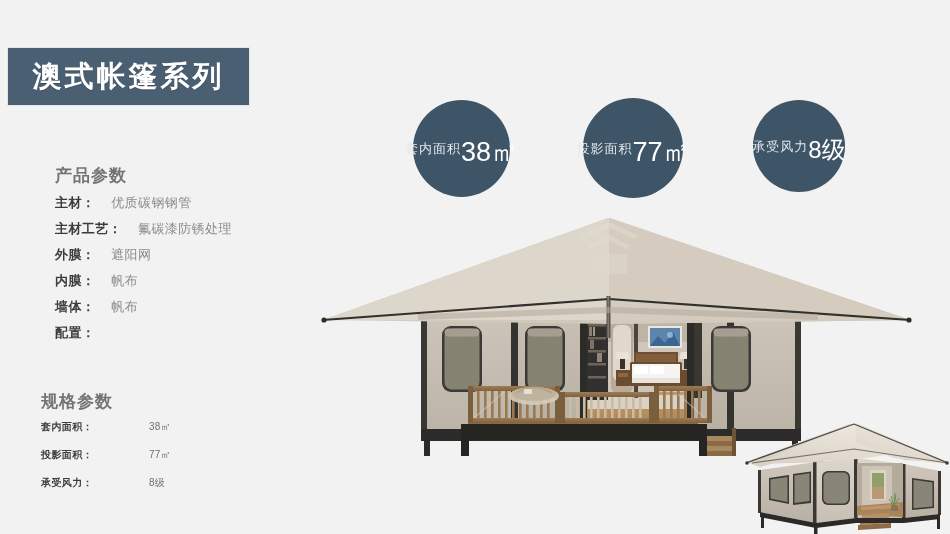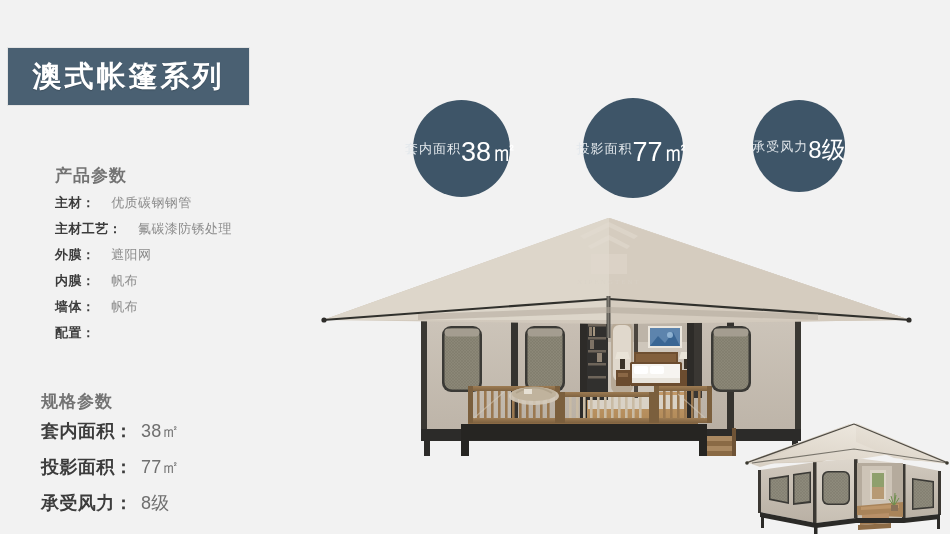--- a/index.html
+++ b/index.html
@@ -86,24 +86,25 @@
   .spec-wrap {
     position: absolute;
     left: 41px;
     top: 372px;
     width: 300px;
     margin-top: 20px;
   }
   .spec-row {
     display: flex;
     align-items: center;
-    font-size: 18px;
+    font-size: 10px;
     line-height: 1;
     margin-bottom: 18px;
     white-space: nowrap;
+    gap: 48px;
   }
   .spec-label {
     color: #3c3c3c;
     font-weight: bold;
     letter-spacing: 0.4px;
   }
   .spec-value {
     color: #6f6f6f;
     margin-left: 8px;
     letter-spacing: 0.3px;

